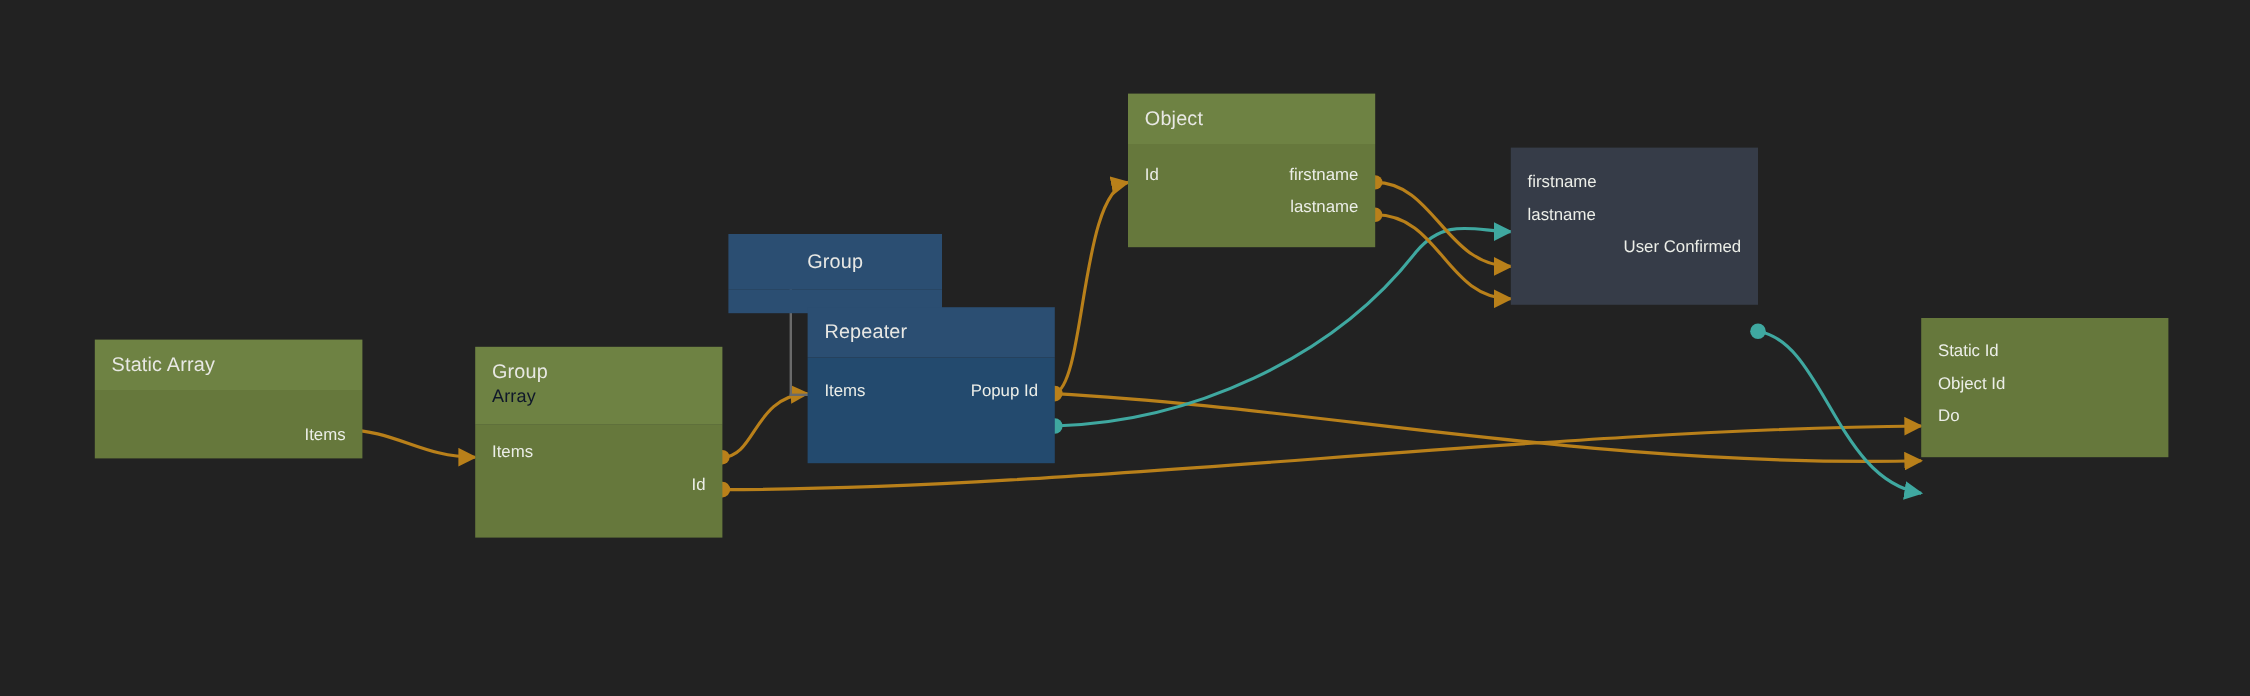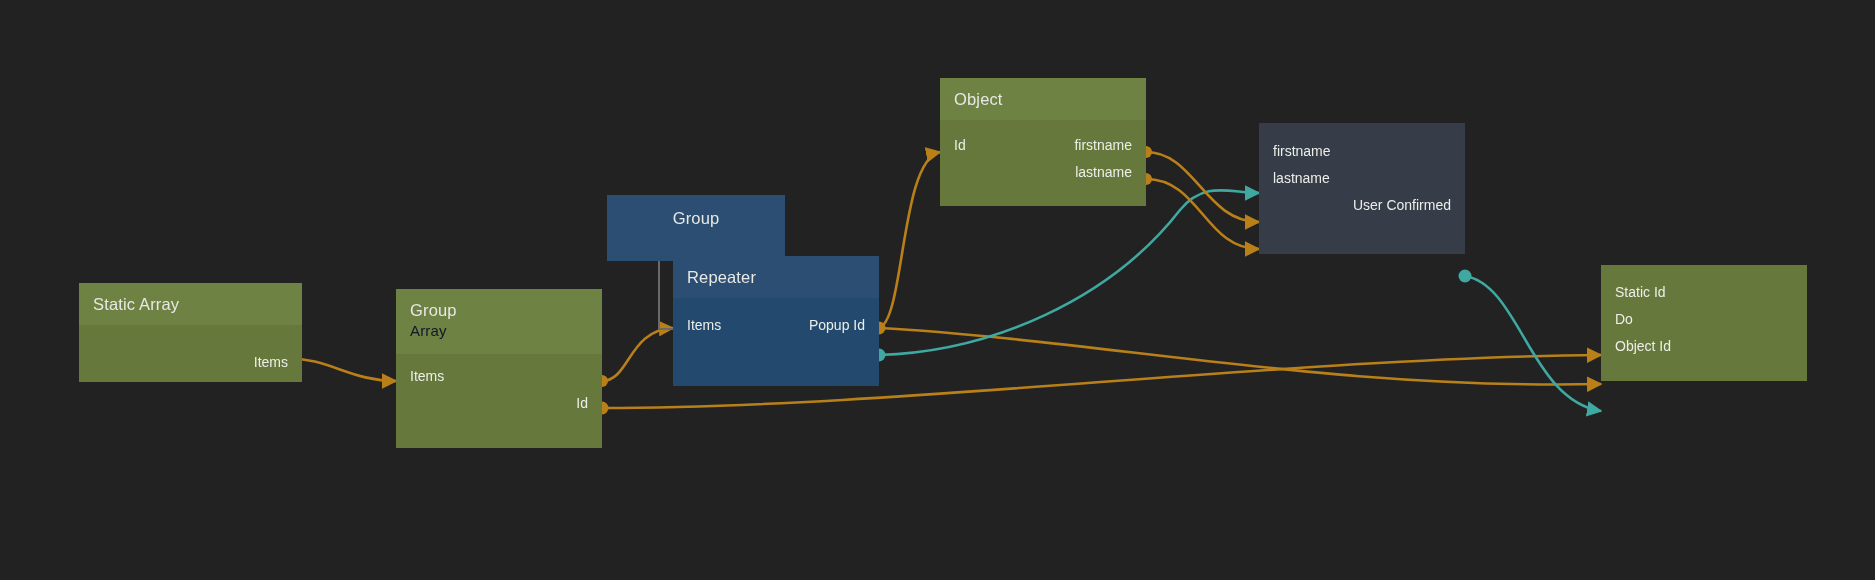--- a/index.html
+++ b/index.html
@@ -217,21 +217,21 @@
       </div>
     </div>
   </div>
 
   <div class="node n-green" id="node-remove-object">
     <div class="node-body" style="height:116px; padding-top:14px;">
       <div class="port-row in">
         <span>Static Id</span>
       </div>
       <div class="port-row in">
+        <span>Object Id</span>
+      </div>
+      <div class="port-row in">
         <span>Do</span>
       </div>
-      <div class="port-row in">
-        <span>Object Id</span>
-      </div>
     </div>
   </div>
 
 </div>
 
 </body></html>

